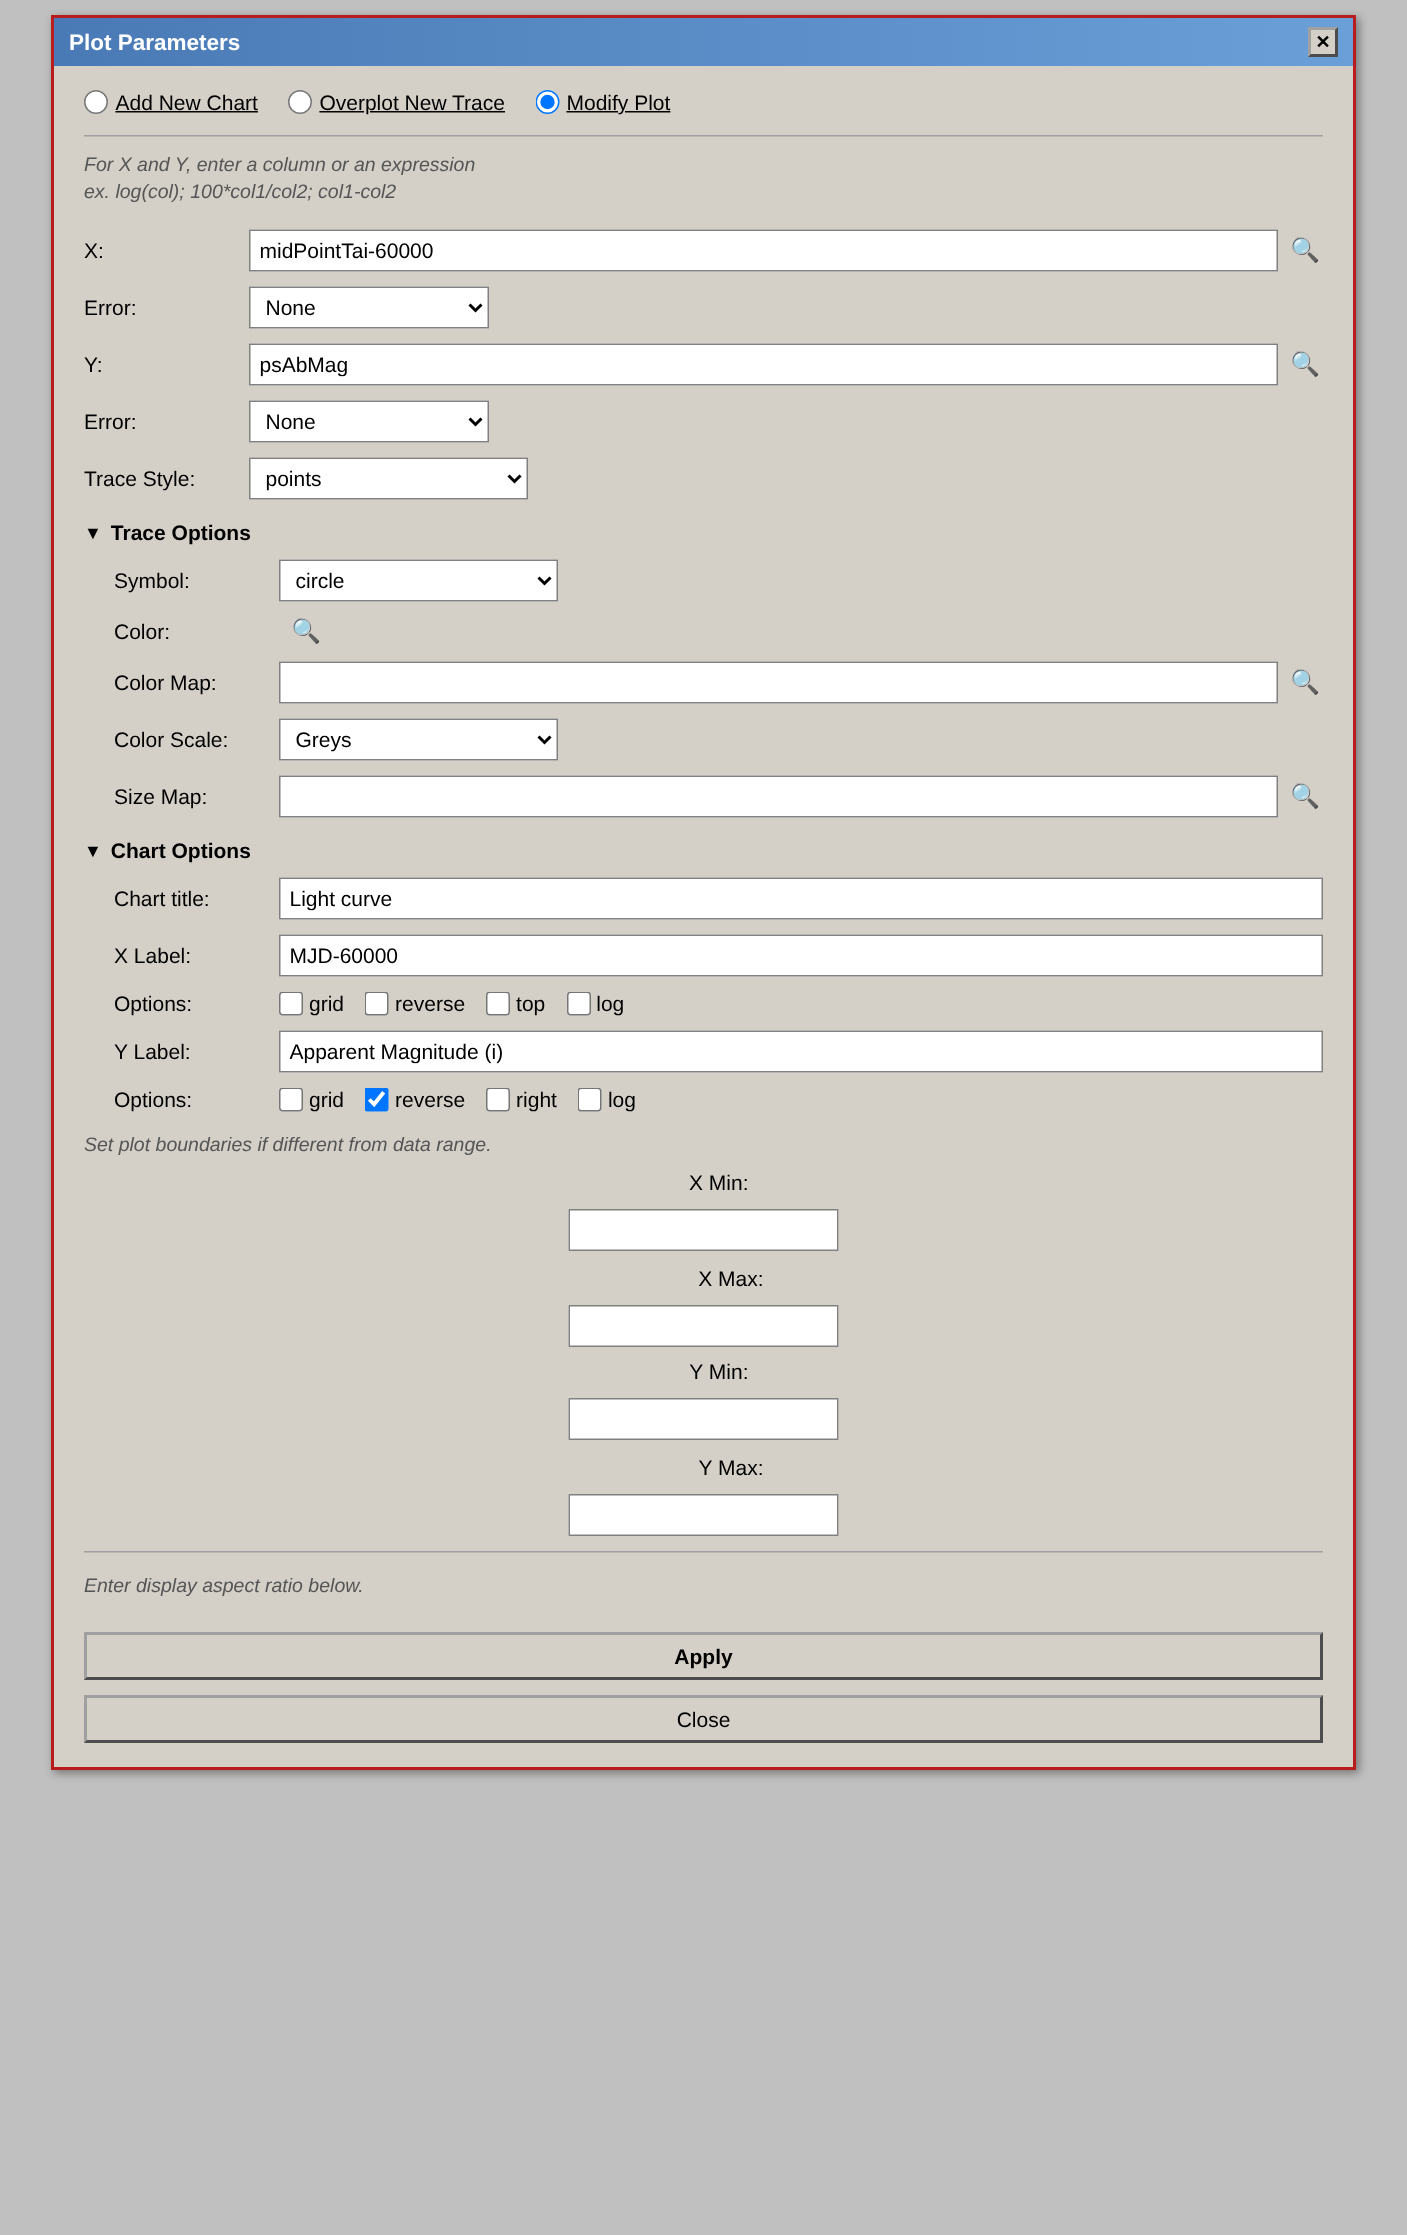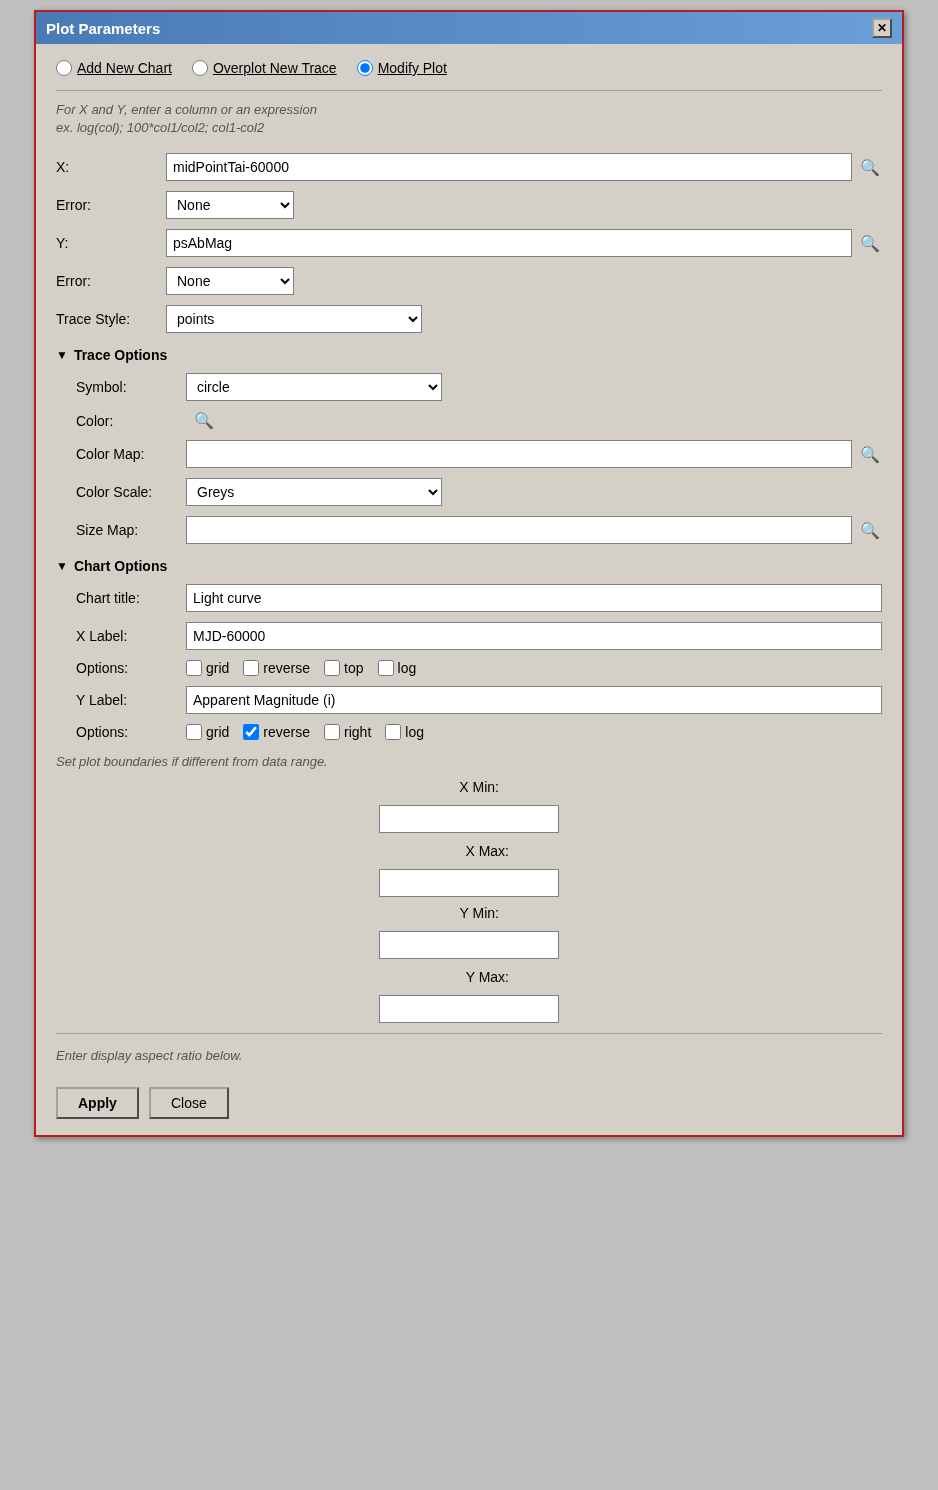--- a/index.html
+++ b/index.html
@@ -103,24 +103,24 @@
     }
     .form-select {
       padding: 3px 6px;
       border: 1px solid #808080;
       background: white;
       font-size: 14px;
       height: 28px;
       cursor: pointer;
     }
     .form-select-wide {
-      width: 256px;
+      width: 186px;
     }
     .form-select-med {
-      width: 128px;
+      width: 160px;
     }
     .section-header {
       display: flex;
       align-items: center;
       gap: 6px;
       font-size: 14px;
       font-weight: bold;
       margin: 14px 0 10px 0;
       cursor: pointer;
     }
@@ -174,20 +174,21 @@
       font-style: italic;
       color: #555;
       font-size: 13px;
       margin: 14px 0 10px 0;
     }
     .button-row {
       display: flex;
       gap: 10px;
       margin-top: 14px;
       padding-top: 10px;
+      flex-direction: column;
     }
     .btn {
       padding: 6px 20px;
       border: 2px outset #a0a0a0;
       background: #d4d0c8;
       font-size: 14px;
       cursor: pointer;
       min-width: 80px;
     }
     .btn-apply {

